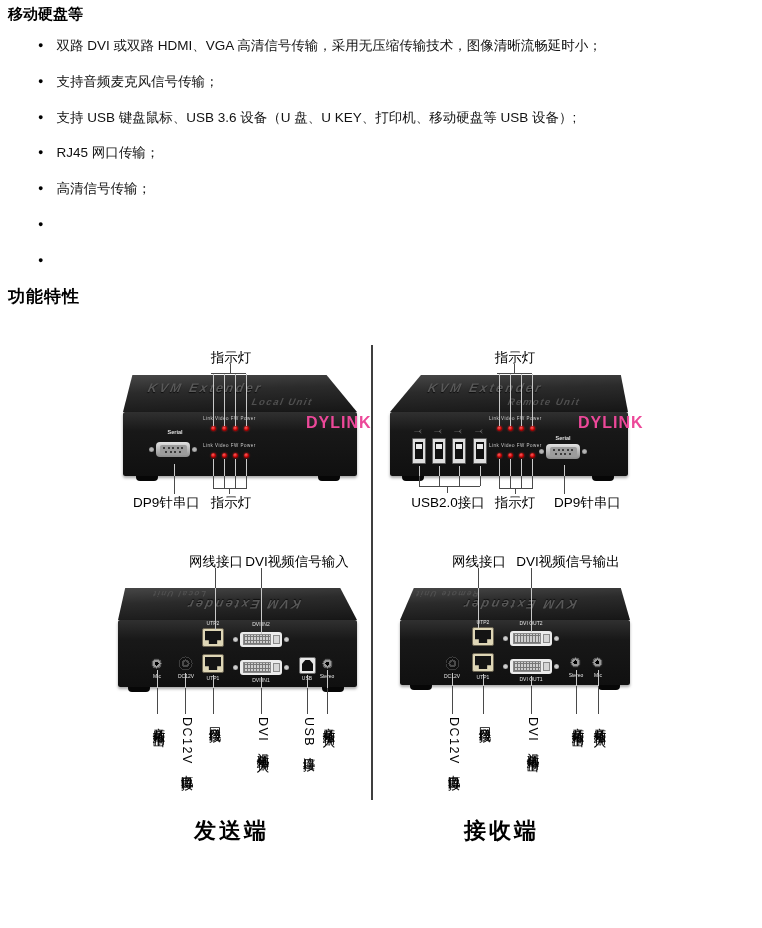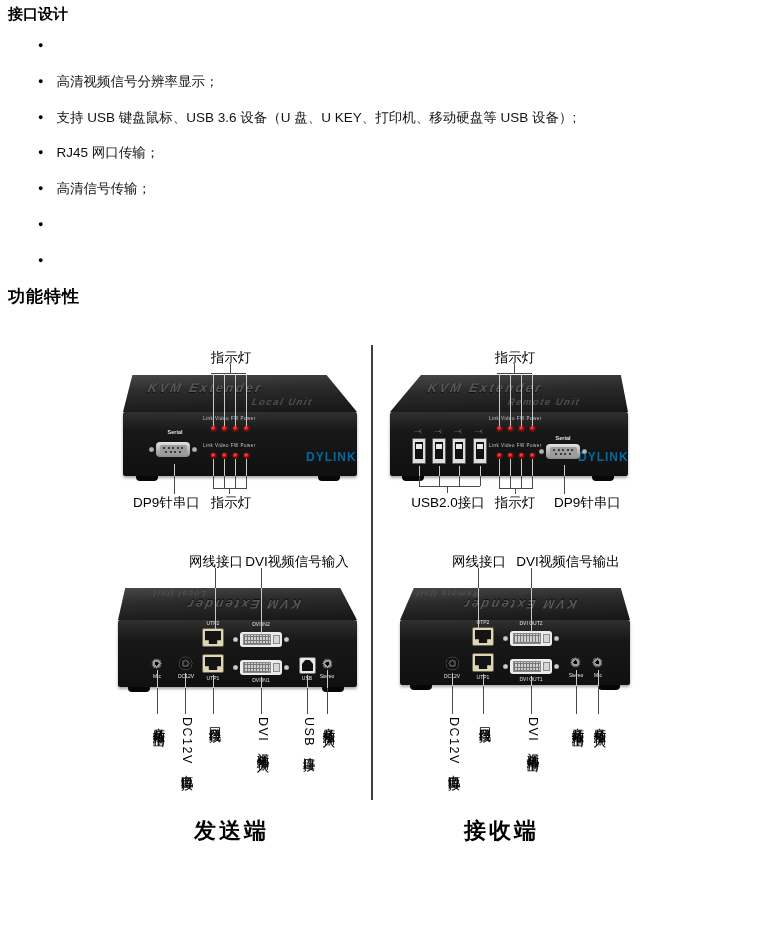--- a/index.html
+++ b/index.html
@@ -25,21 +25,21 @@
   
   .topface{position:absolute;background:linear-gradient(178deg,#474747 0%,#2b2b2b 40%,#161616 100%);z-index:1;}
   .frontface{position:absolute;background:linear-gradient(#303030 0%,#181818 30%,#101010 100%);
              border-radius:2px;box-shadow:0 2px 3px rgba(0,0,0,.35);z-index:1;}
   .modeltext{position:absolute;font-style:italic;font-weight:bold;font-size:12.5px;color:#585858;
              letter-spacing:2.5px;white-space:nowrap;transform:skewX(-12deg);z-index:2;
              text-shadow:0 1px 1px rgba(0,0,0,.7);}
   .unittext{position:absolute;font-style:italic;font-weight:bold;font-size:9.5px;color:#505050;
             letter-spacing:1.5px;white-space:nowrap;transform:skewX(-12deg);z-index:2;}
   .rot180{transform:rotate(180deg) skewX(-12deg);}
-  .brand{position:absolute;font-weight:bold;font-size:12px;color:#0369a1;letter-spacing:1px;z-index:3;margin-top:36px;}
+  .brand{position:absolute;font-weight:bold;font-size:16px;color:#ec4899;letter-spacing:1px;z-index:3;}
   .foot{position:absolute;width:22px;height:5px;background:#070707;border-radius:0 0 4px 4px;z-index:1;}
   
   .portlabel{position:absolute;width:60px;margin-left:-30px;text-align:center;font-size:10px;
              transform:scale(0.5);transform-origin:center top;color:#e2e2e2;white-space:nowrap;z-index:4;}
   .portlabel.b{font-weight:bold;font-size:11px;}
   .ledlabel{position:absolute;width:100px;margin-left:-50px;text-align:center;font-size:9px;
             transform:scale(0.5);transform-origin:center top;color:#c9c9c9;letter-spacing:1px;
             white-space:nowrap;z-index:4;}
   .led{position:absolute;width:5px;height:5px;border-radius:50%;z-index:4;
        background:radial-gradient(circle at 40% 35%,#ff6060 0%,#c00000 55%,#5a0000 100%);
@@ -77,28 +77,29 @@
   .usbb{position:absolute;width:17px;height:17px;background:#e9e9e9;border:1px solid #6f6f6f;
         border-radius:2px;box-sizing:border-box;padding:2px;z-index:4;}
   .usbb .bslot{width:100%;height:100%;background:#101010;
         clip-path:polygon(0 35%,30% 0,70% 0,100% 35%,100% 100%,0 100%);}
 </style>
 </head>
 <body>
 
 <div class="page">
 
-  <div class="h1" style="left:8px;top:5px;">接口设计</div>
+  <div class="h1" style="left:8px;top:5px;">移动硬盘等</div>
 
   <div class="feat" style="top:37px;">
     <span class="bullet">●</span>
+    <span class="ftext">双路 DVI 或双路 HDMI、VGA 高清信号传输，采用无压缩传输技术，图像清晰流畅延时小；</span>
   </div>
   <div class="feat" style="top:73px;">
     <span class="bullet">●</span>
-    <span class="ftext">高清视频信号分辨率显示；</span>
+    <span class="ftext">支持音频麦克风信号传输；</span>
   </div>
   <div class="feat" style="top:109px;">
     <span class="bullet">●</span>
     <span class="ftext">支持 USB 键盘鼠标、USB 3.6 设备（U 盘、U KEY、打印机、移动硬盘等 USB 设备）;</span>
   </div>
   <div class="feat" style="top:144px;">
     <span class="bullet">●</span>
     <span class="ftext">RJ45 网口传输；</span>
   </div>
   <div class="feat" style="top:180px;">

